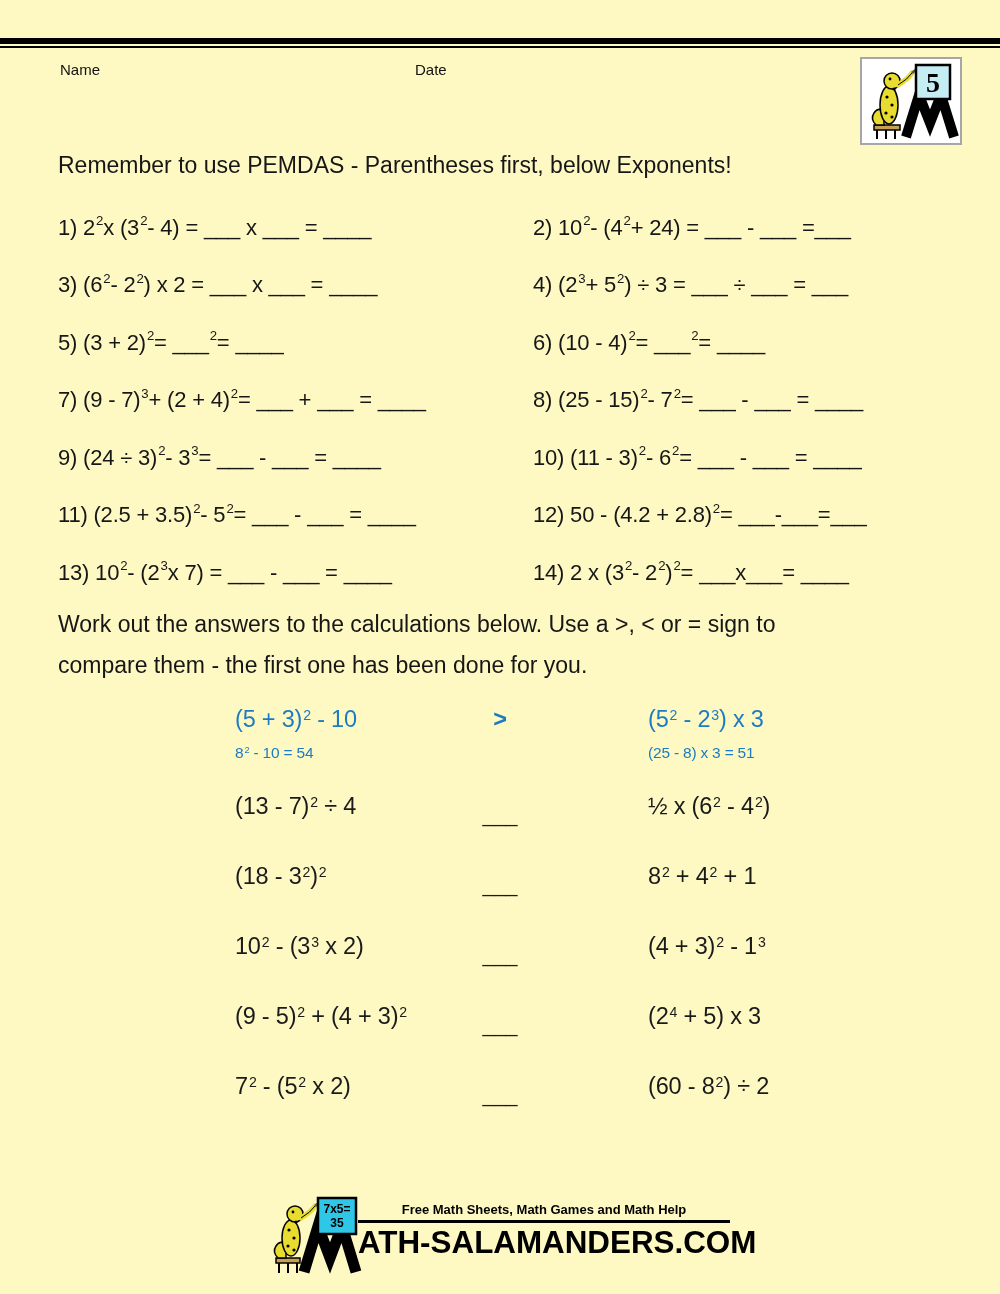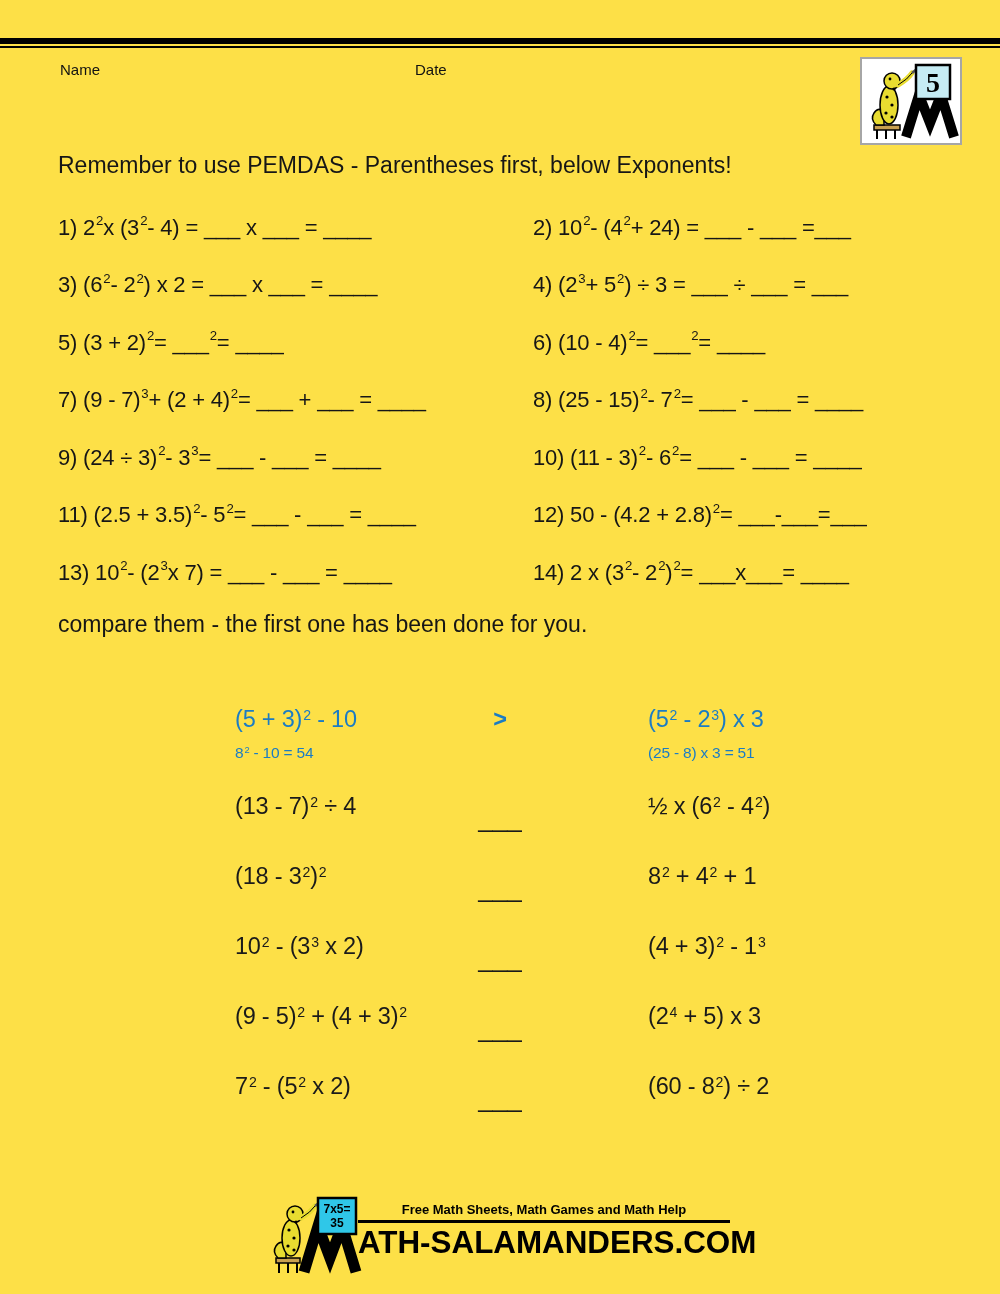--- a/index.html
+++ b/index.html
@@ -1,18 +1,18 @@
 <!DOCTYPE html>
 <html><head>
 <meta charset="utf-8">
 <style>
   * { margin:0; padding:0; box-sizing:border-box; }
   html,body { background:#ffffff; }
   body { font-family:"Liberation Sans", sans-serif; color:#1a1a1a; }
-  .page { position:relative; width:1000px; height:1294px; background:#fde047; overflow:hidden; }
+  .page { position:relative; width:1000px; height:1294px; background:#fef9c3; overflow:hidden; }
 
   
   .top-rule { position:absolute; left:0; top:38px; width:1000px; }
   .rule-thick { height:6px; background:#000; }
   .rule-thin  { height:2px; background:#000; margin-top:2px; }
 
   .name-label { position:absolute; left:60px; top:61px; font-size:15px; color:#111; }
   .date-label { position:absolute; left:415px; top:61px; font-size:15px; color:#111; }
 
   
@@ -36,21 +36,21 @@
   .instr { position:absolute; left:58px; top:604px; width:900px; font-size:23px;
            line-height:41px; color:#161616; }
   .compare { position:absolute; left:0; top:698px; width:804px; height:480px; }
   .cmp-row { position:absolute; left:0; width:1000px; }
   .cmp-cell-left  { position:absolute; left:235px; top:0; white-space:nowrap; }
   .cmp-cell-mid   { position:absolute; left:462px; top:0; width:76px; text-align:center; white-space:nowrap; }
   .cmp-cell-right { position:absolute; left:648px; top:0; white-space:nowrap; }
   .expr { font-size:23.5px; letter-spacing:-0.2px; }
   .working { font-size:15.5px; margin-top:11px; letter-spacing:-0.2px; }
   .blue { color:#1b7cc4; }
-  .cmp-blank { font-size:26px; position:relative; top:10px; }
+  .cmp-blank { font-size:21px; position:relative; top:10px; }
   .cmp-sign  { font-size:23.5px; font-weight:600; }
 
   
   .footer { position:absolute; left:50%; top:1196px; transform:translateX(-50%);
             display:flex; align-items:flex-start; }
   .footer-mascot { width:96px; height:80px; flex:0 0 auto; margin-right:-8px; }
   .footer-right { width:372px; padding-top:6px; }
   .footer-tagline { font-size:13px; font-weight:bold; text-align:center; color:#000;
                     white-space:nowrap; }
   .footer-line { height:3px; background:#000; margin:3px 0 0 0; }
@@ -114,20 +114,21 @@
     <div class="problem">8) (25 - 15)<sup>2</sup> - 7<sup>2</sup> = ___ - ___ = ____</div>
     <div class="problem">9) (24 ÷ 3)<sup>2</sup> - 3<sup>3</sup> = ___ - ___ = ____</div>
     <div class="problem">10) (11 - 3)<sup>2</sup> - 6<sup>2</sup> = ___ - ___ = ____</div>
     <div class="problem">11) (2.5 + 3.5)<sup>2</sup> - 5<sup>2</sup> = ___ - ___ = ____</div>
     <div class="problem">12) 50 - (4.2 + 2.8)<sup>2</sup> = ___-___=___</div>
     <div class="problem">13) 10<sup>2</sup> - (2<sup>3</sup> x 7) = ___ - ___ = ____</div>
     <div class="problem">14) 2 x (3<sup>2</sup> - 2<sup>2</sup>)<sup>2</sup> = ___x___= ____</div>
   </div>
 
   <div class="instr">
+    <div>Work out the answers to the calculations below. Use a &gt;, &lt; or = sign to</div>
     <div>compare them - the first one has been done for you.</div>
   </div>
 
   <div class="compare">
 
     <div class="cmp-row" style="top:8px;">
       <div class="cmp-cell-left">
         <div class="expr blue">(5 + 3)<sup>2</sup> - 10</div>
         <div class="working blue">8<sup>2</sup> - 10 = 54</div>
       </div>

